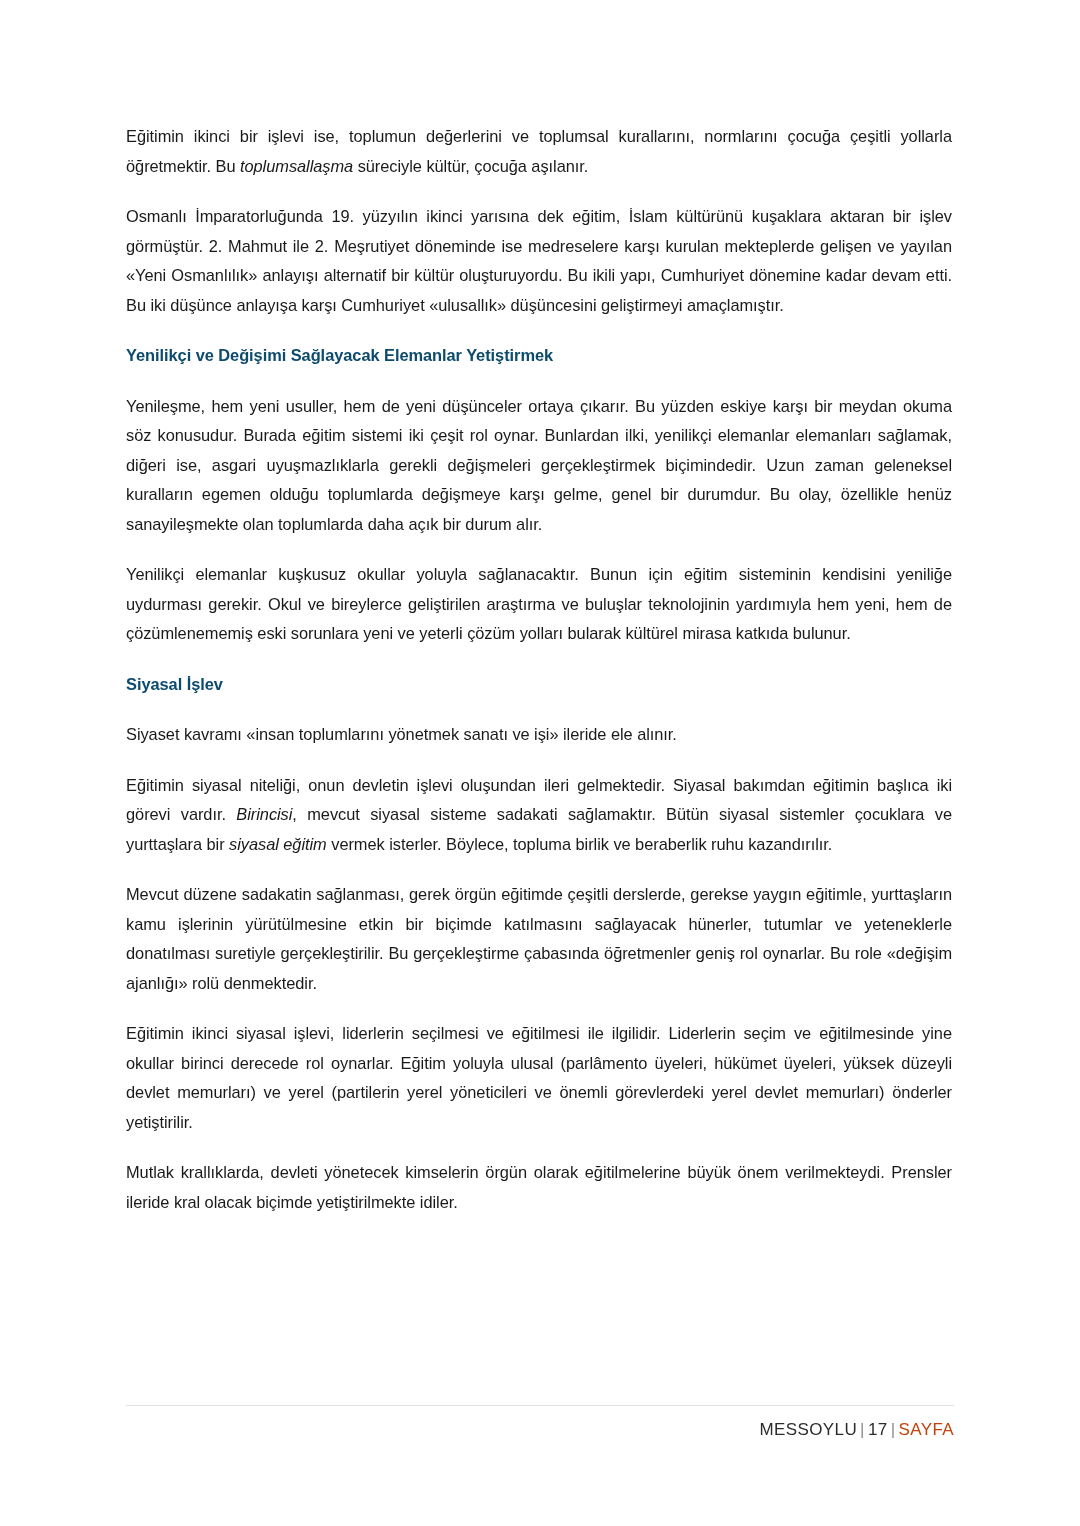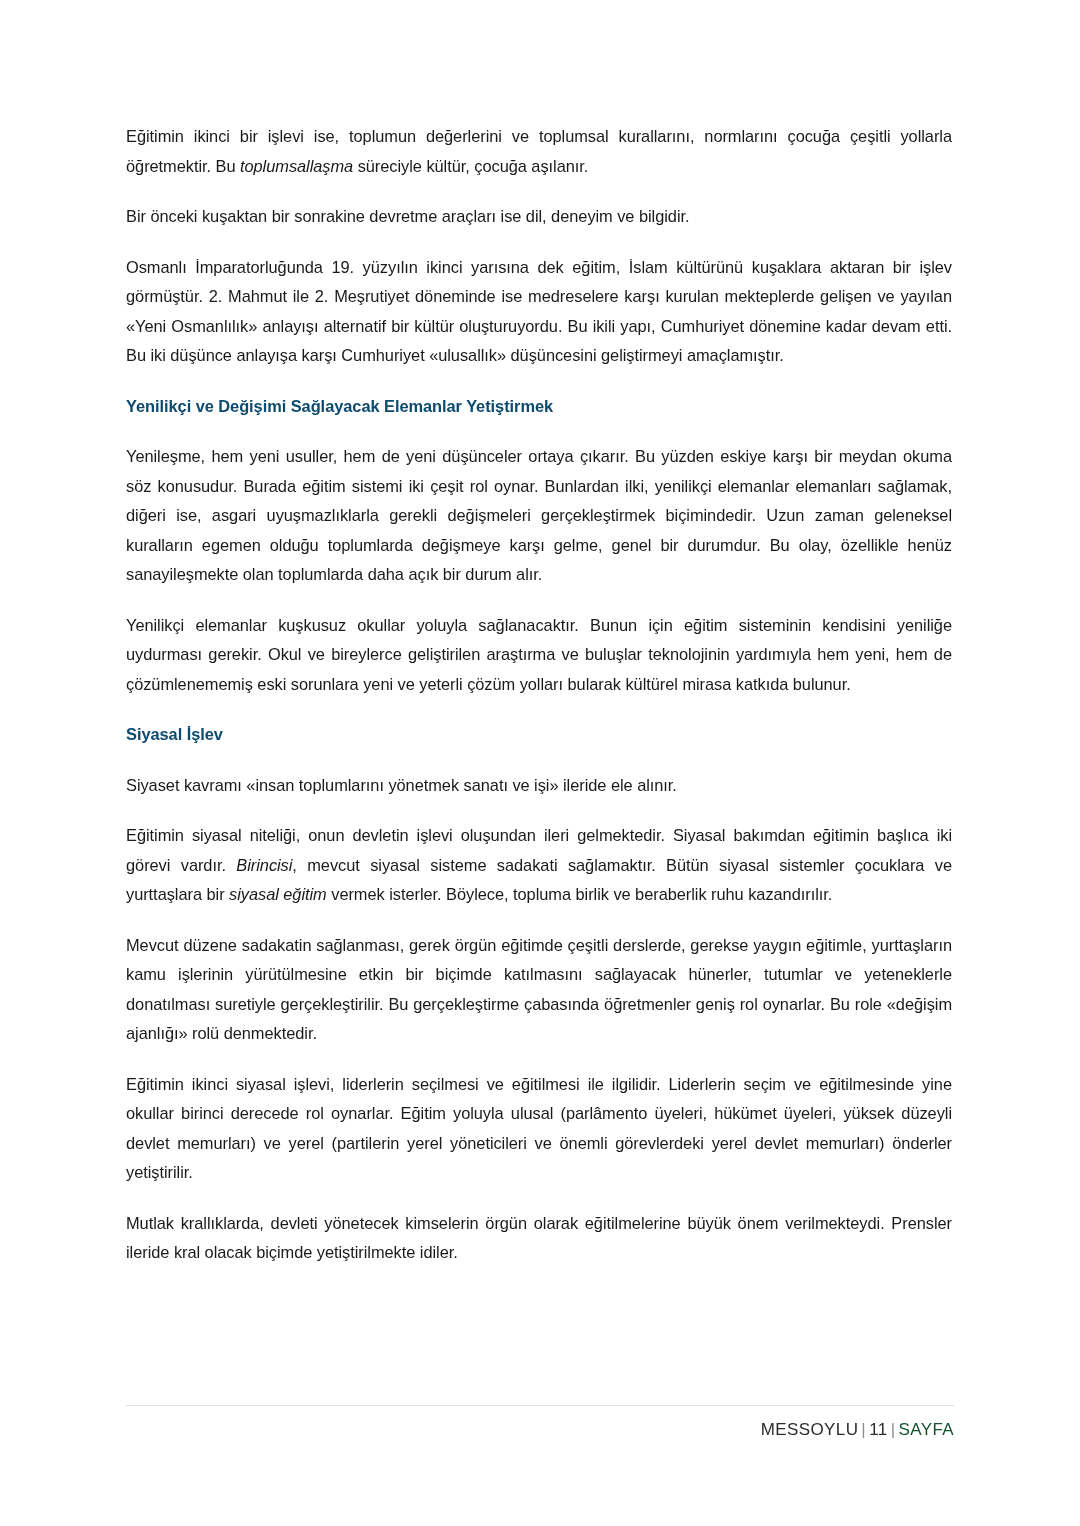--- a/index.html
+++ b/index.html
@@ -68,43 +68,42 @@
     white-space: nowrap;
   }
   .footer-text .sep {
     color: #8d8d8d;
     padding: 0 3px;
   }
   .footer-text .pagenum {
     color: #2c2c2c;
   }
   .footer-text .label-light {
-    color: #14532d;
+    color: #c2410c;
   }
 </style>
 </head>
 <body>
 
 <div class="page">
 
   <div class="content">
       <p class="para"><span>Eğitimin ikinci bir işlevi ise, toplumun değerlerini ve toplumsal kurallarını, normlarını çocuğa çeşitli yollarla öğretmektir. Bu </span><em>toplumsallaşma</em><span> süreciyle kültür, çocuğa aşılanır.</span></p>
-      <p class="para"><span>Bir önceki kuşaktan bir sonrakine devretme araçları ise dil, deneyim ve bilgidir.</span></p>
       <p class="para"><span>Osmanlı İmparatorluğunda 19. yüzyılın ikinci yarısına dek eğitim, İslam kültürünü kuşaklara aktaran bir işlev görmüştür. 2. Mahmut ile 2. Meşrutiyet döneminde ise medreselere karşı kurulan mekteplerde gelişen ve yayılan «Yeni Osmanlılık» anlayışı alternatif bir kültür oluşturuyordu. Bu ikili yapı, Cumhuriyet dönemine kadar devam etti. Bu iki düşünce anlayışa karşı Cumhuriyet «ulusallık» düşüncesini geliştirmeyi amaçlamıştır.</span></p>
       <h2 class="heading">Yenilikçi ve Değişimi Sağlayacak Elemanlar Yetiştirmek</h2>
       <p class="para"><span>Yenileşme, hem yeni usuller, hem de yeni düşünceler ortaya çıkarır. Bu yüzden eskiye karşı bir meydan okuma söz konusudur. Burada eğitim sistemi iki çeşit rol oynar. Bunlardan ilki, yenilikçi elemanlar elemanları sağlamak, diğeri ise, asgari uyuşmazlıklarla gerekli değişmeleri gerçekleştirmek biçimindedir. Uzun zaman geleneksel kuralların egemen olduğu toplumlarda değişmeye karşı gelme, genel bir durumdur. Bu olay, özellikle henüz sanayileşmekte olan toplumlarda daha açık bir durum alır.</span></p>
       <p class="para"><span>Yenilikçi elemanlar kuşkusuz okullar yoluyla sağlanacaktır. Bunun için eğitim sisteminin kendisini yeniliğe uydurması gerekir. Okul ve bireylerce geliştirilen araştırma ve buluşlar teknolojinin yardımıyla hem yeni, hem de çözümlenememiş eski sorunlara yeni ve yeterli çözüm yolları bularak kültürel mirasa katkıda bulunur.</span></p>
       <h2 class="heading">Siyasal İşlev</h2>
       <p class="para"><span>Siyaset kavramı «insan toplumlarını yönetmek sanatı ve işi» ileride ele alınır.</span></p>
       <p class="para"><span>Eğitimin siyasal niteliği, onun devletin işlevi oluşundan ileri gelmektedir. Siyasal bakımdan eğitimin başlıca iki görevi vardır. </span><em>Birincisi</em><span>, mevcut siyasal sisteme sadakati sağlamaktır. Bütün siyasal sistemler çocuklara ve yurttaşlara bir </span><em>siyasal eğitim</em><span> vermek isterler. Böylece, topluma birlik ve beraberlik ruhu kazandırılır.</span></p>
       <p class="para"><span>Mevcut düzene sadakatin sağlanması, gerek örgün eğitimde çeşitli derslerde, gerekse yaygın eğitimle, yurttaşların kamu işlerinin yürütülmesine etkin bir biçimde katılmasını sağlayacak hünerler, tutumlar ve yeteneklerle donatılması suretiyle gerçekleştirilir. Bu gerçekleştirme çabasında öğretmenler geniş rol oynarlar. Bu role «değişim ajanlığı» rolü denmektedir.</span></p>
       <p class="para"><span>Eğitimin ikinci siyasal işlevi, liderlerin seçilmesi ve eğitilmesi ile ilgilidir. Liderlerin seçim ve eğitilmesinde yine okullar birinci derecede rol oynarlar. Eğitim yoluyla ulusal (parlâmento üyeleri, hükümet üyeleri, yüksek düzeyli devlet memurları) ve yerel (partilerin yerel yöneticileri ve önemli görevlerdeki yerel devlet memurları) önderler yetiştirilir.</span></p>
       <p class="para"><span>Mutlak krallıklarda, devleti yönetecek kimselerin örgün olarak eğitilmelerine büyük önem verilmekteydi. Prensler ileride kral olacak biçimde yetiştirilmekte idiler.</span></p>
     </div>
 
   <div class="footer">
     <div class="footer-rule"></div>
     <div class="footer-text">
-      <span>MESSOYLU</span><span class="sep">|</span><span class="pagenum">11</span><span class="sep">|</span><span class="label-light">SAYFA</span>
+      <span>MESSOYLU</span><span class="sep">|</span><span class="pagenum">17</span><span class="sep">|</span><span class="label-light">SAYFA</span>
     </div>
   </div>
 
 </div>
 
 </body></html>

